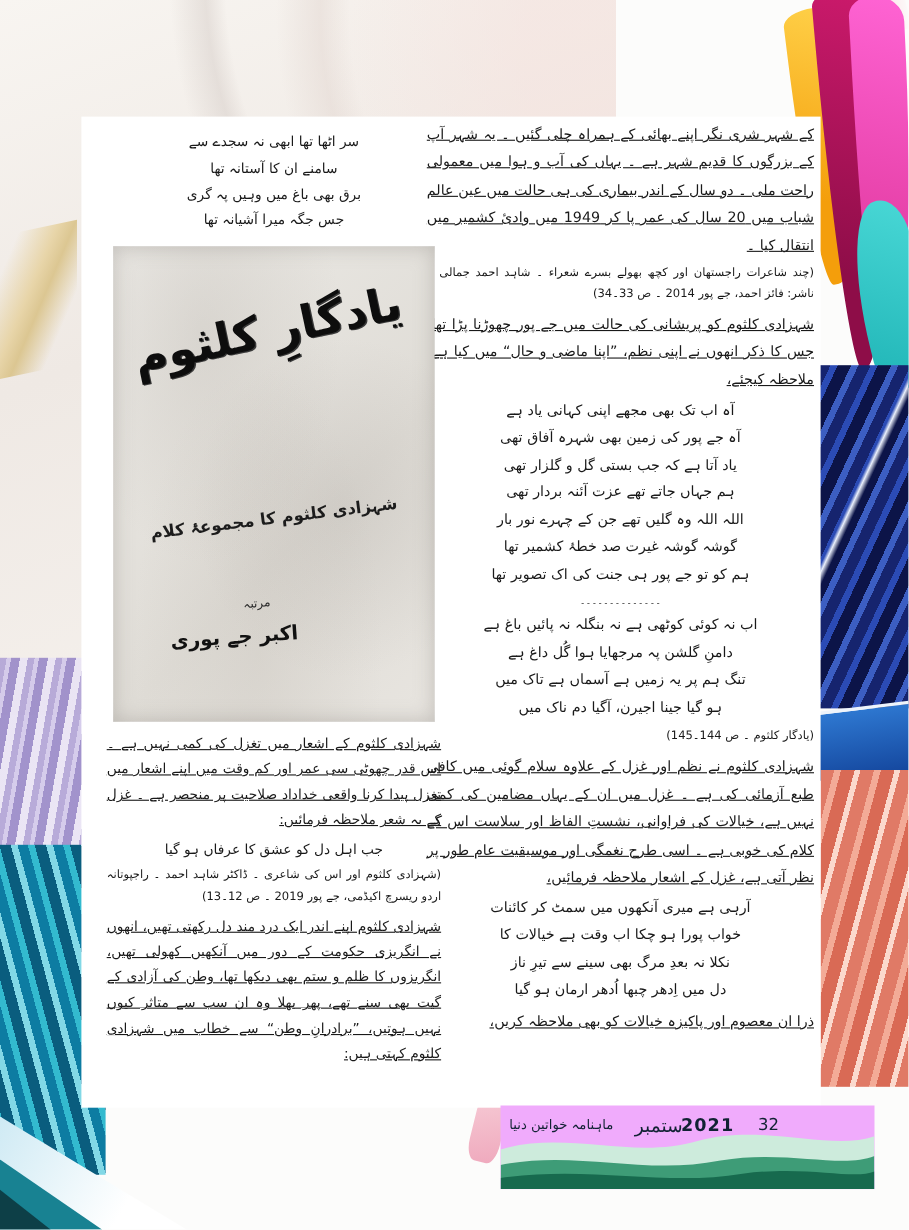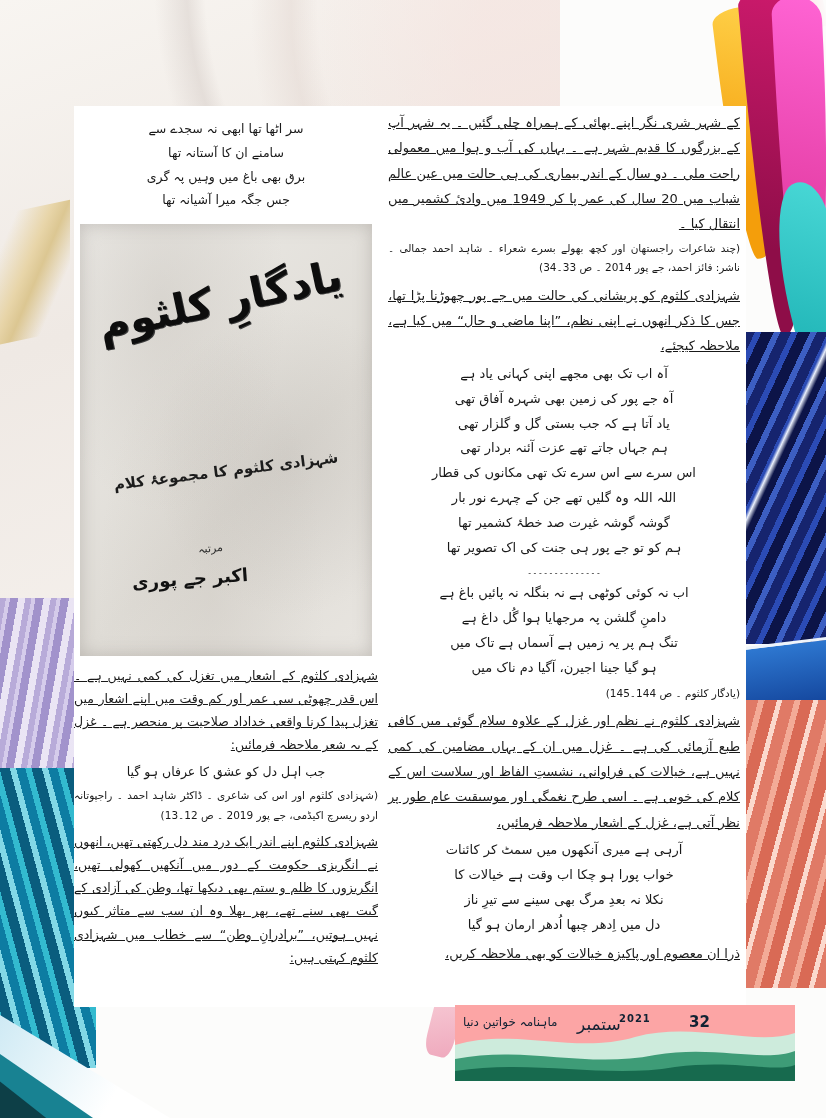--- a/index.html
+++ b/index.html
@@ -100,35 +100,35 @@
     background:repeating-linear-gradient(105deg,#e07a66 0 12px,#f3ab97 12px 18px,#d96a55 18px 30px,#fbd9cd 30px 35px);
   }
   .pink-by-footer{
     left:430px;top:993px;width:28px;height:64px;
     background:linear-gradient(160deg,#f7ccd6,#efa9bd);
     transform:rotate(14deg);border-radius:30%;
   }
   
   .footer-band{
     position:absolute;left:455px;top:1005px;width:340px;height:76px;
-    background:#fca5a5;z-index:3;overflow:hidden;
+    background:#f0abfc;z-index:3;overflow:hidden;
   }
   .footer-band svg{position:absolute;left:0;bottom:0;}
   .footer-text{position:absolute;left:0;top:6px;width:100%;height:30px;z-index:2;}
   .footer-text span{position:absolute;color:#123;}
   .f-mag{left:8px;top:4px;font-size:12px;}
   .f-month{left:122px;top:3px;font-size:17px;}
-  .f-year{left:164px;top:2px;font-size:10px;font-weight:bold;color:#1b1b1b;letter-spacing:1px;}
-  .f-page{left:234px;top:2px;font-size:15px;font-weight:bold;color:#1b1b1b;}
+  .f-year{left:164px;top:2px;font-size:16px;font-weight:bold;color:#1b1b1b;letter-spacing:1px;}
+  .f-page{left:234px;top:2px;font-size:15px;font-weight:normal;color:#1b1b1b;}
   
   .content{
     position:absolute;left:74px;top:106px;width:672px;height:901px;
     background:#ffffff;z-index:2;
   }
-  .col{position:absolute;direction:rtl;color:#191919;}
+  .col{position:absolute;direction:rtl;color:#191919;padding-left:23px;}
   .col-right{right:6px;top:4px;width:352px;}
   .col-left{left:0;top:8px;width:304px;}
   p.body{font-size:13px;line-height:1.95;text-align:justify;margin:0 0 2px;text-decoration:underline;}
   .col-left p.body{font-size:12.5px;line-height:1.85;}
   .cite{font-size:10.5px;line-height:1.85;margin:2px 0 5px;text-align:justify;}
   .poem{text-align:center;margin:3px 0;}
   .poem .line{font-size:13px;line-height:1.92;}
   .col-left .poem .line{font-size:12.5px;line-height:1.9;}
   .dotted{ text-align:center;font-size:9px;letter-spacing:2px;color:#333;margin:5px 0;}
   
@@ -191,21 +191,20 @@
 
   <div class="col col-right">
     <p class="body">کے شہر شری نگر اپنے بھائی کے ہمراہ چلی گئیں ۔ یہ شہر آپ کے بزرگوں کا قدیم شہر ہے ۔ یہاں کی آب و ہوا میں معمولی راحت ملی ۔ دو سال کے اندر بیماری کی ہی حالت میں عین عالم شباب میں 20 سال کی عمر پا کر 1949 میں وادیٔ کشمیر میں انتقال کیا ۔</p>
     <p class="cite">(چند شاعرات راجستھان اور کچھ بھولے بسرے شعراء ۔ شاہد احمد جمالی ۔ ناشر: فائز احمد، جے پور 2014 ۔ ص 33۔34)</p>
     <p class="body">شہزادی کلثوم کو پریشانی کی حالت میں جے پور چھوڑنا پڑا تھا، جس کا ذکر انھوں نے اپنی نظم، ”اپنا ماضی و حال“ میں کیا ہے، ملاحظہ کیجئے،</p>
     <div class="poem">
       <div class="line">آہ اب تک بھی مجھے اپنی کہانی یاد ہے</div>
       <div class="line">آہ جے پور کی زمین بھی شہرہ آفاق تھی</div>
       <div class="line">یاد آتا ہے کہ جب بستی گل و گلزار تھی</div>
       <div class="line">ہم جہاں جاتے تھے عزت آئنہ بردار تھی</div>
-      <div class="line">اس سرے سے اس سرے تک تھی مکانوں کی قطار</div>
       <div class="line">اللہ اللہ وہ گلیں تھے جن کے چہرے نور بار</div>
       <div class="line">گوشہ گوشہ غیرت صد خطۂ کشمیر تھا</div>
       <div class="line">ہم کو تو جے پور ہی جنت کی اک تصویر تھا</div>
     </div>
     <div class="dotted">۔۔۔۔۔۔۔۔۔۔۔۔۔۔</div>
     <div class="poem">
       <div class="line">اب نہ کوئی کوٹھی ہے نہ بنگلہ نہ پائیں باغ ہے</div>
       <div class="line">دامنِ گلشن پہ مرجھایا ہوا گُل داغ ہے</div>
       <div class="line">تنگ ہم پر یہ زمیں ہے آسماں ہے تاک میں</div>
       <div class="line">ہو گیا جینا اجیرن، آگیا دم ناک میں</div>

